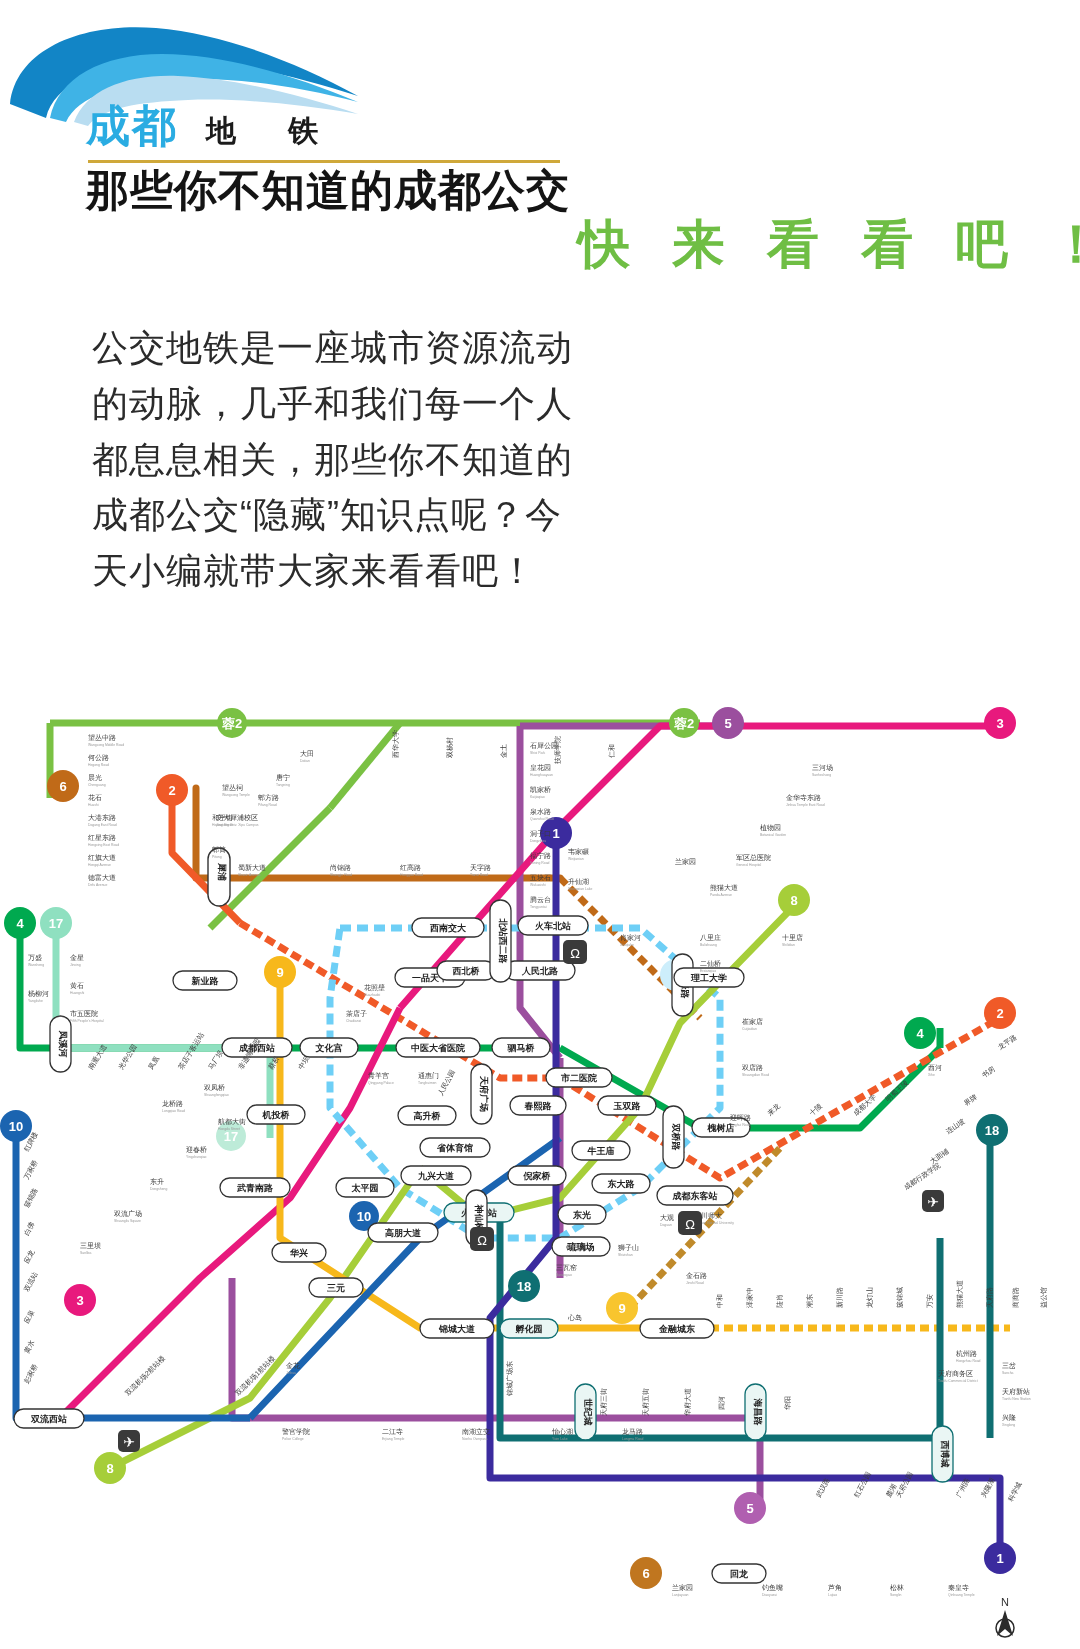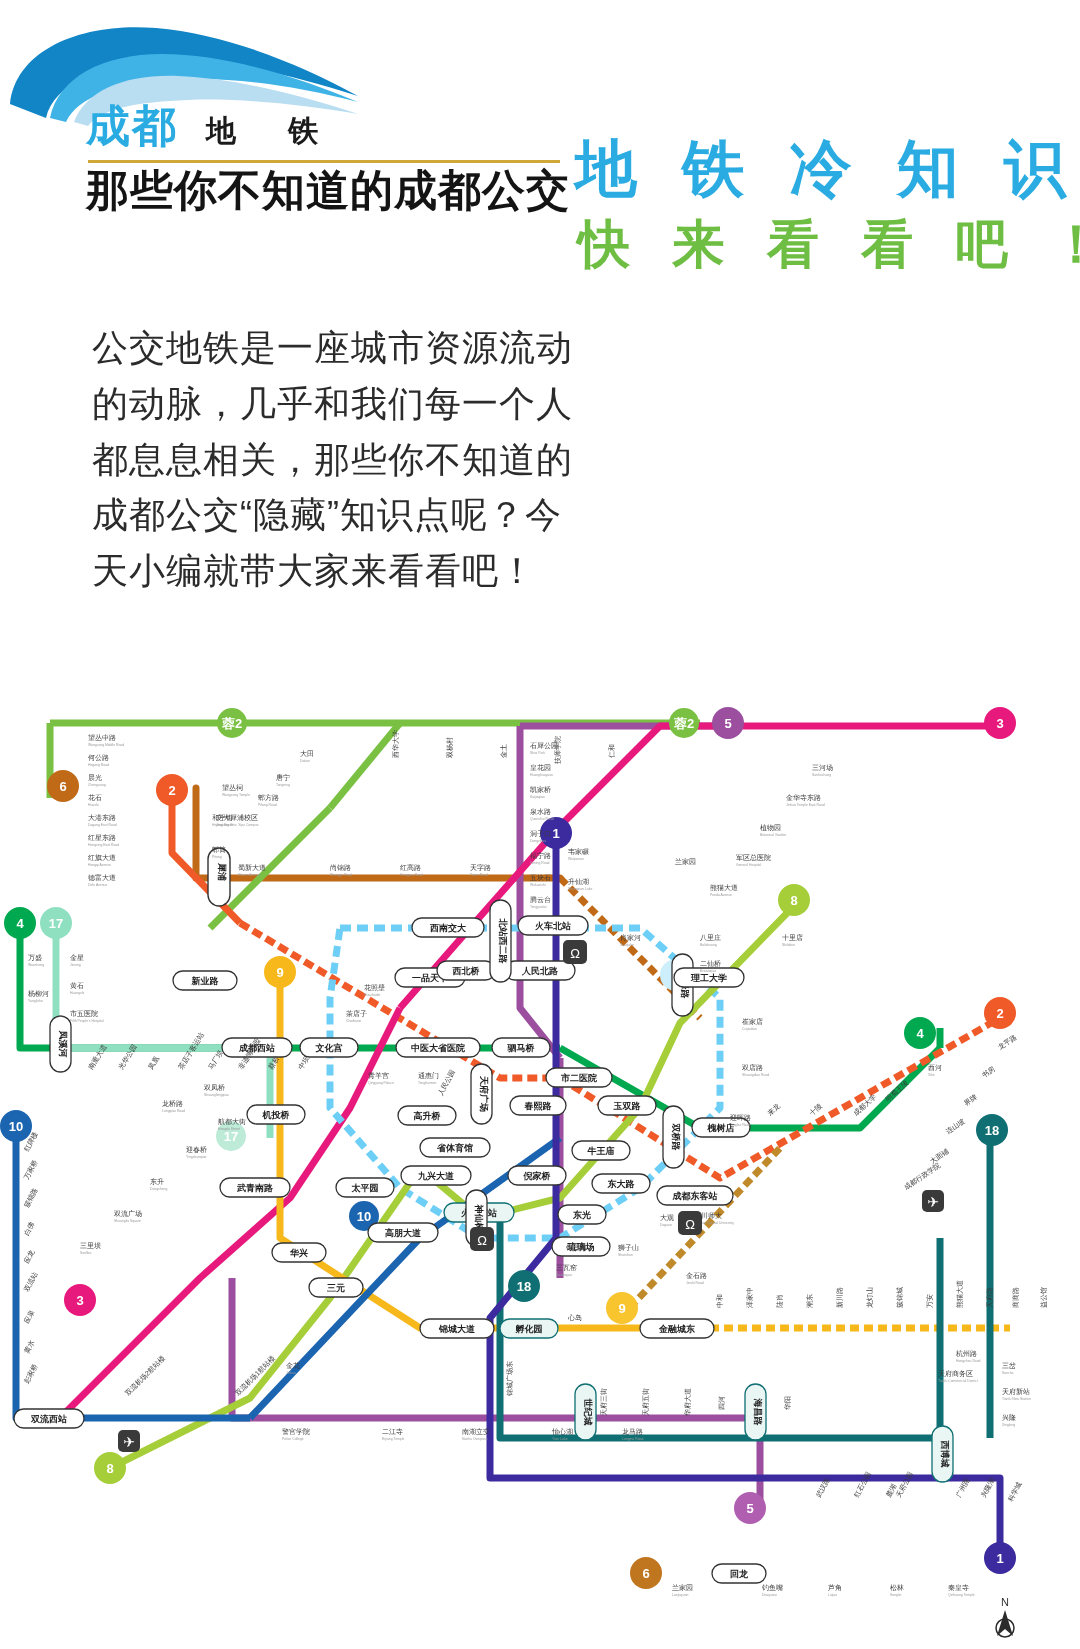--- a/index.html
+++ b/index.html
@@ -71,21 +71,20 @@
   </svg>
 
   <div class="logo-cn">
     <span>成都</span><span class="dark">地 铁</span>
   </div>
 
   <div class="gold-rule"></div>
 
   <div class="sub-cn">那些你不知道的成都公交</div>
 
-  <div class="hero-blue">地 铁 冷 知 识</div>
   <div class="hero-green">快 来 看 看 吧 ！</div>
 </div>
 
 <div class="intro">公交地铁是一座城市资源流动的动脉，几乎和我们每一个人都息息相关，那些你不知道的成都公交“隐藏”知识点呢？今天小编就带大家来看看吧！</div>
 
 <div class="map-wrap">
 <svg width="1080" height="971" viewBox="0 0 1080 971">
 
   <g>
     <path d="M196 110 L196 200 L560 200" stroke="#c06a18" stroke-width="7" fill="none" stroke-linecap="round" stroke-linejoin="round"></path>

